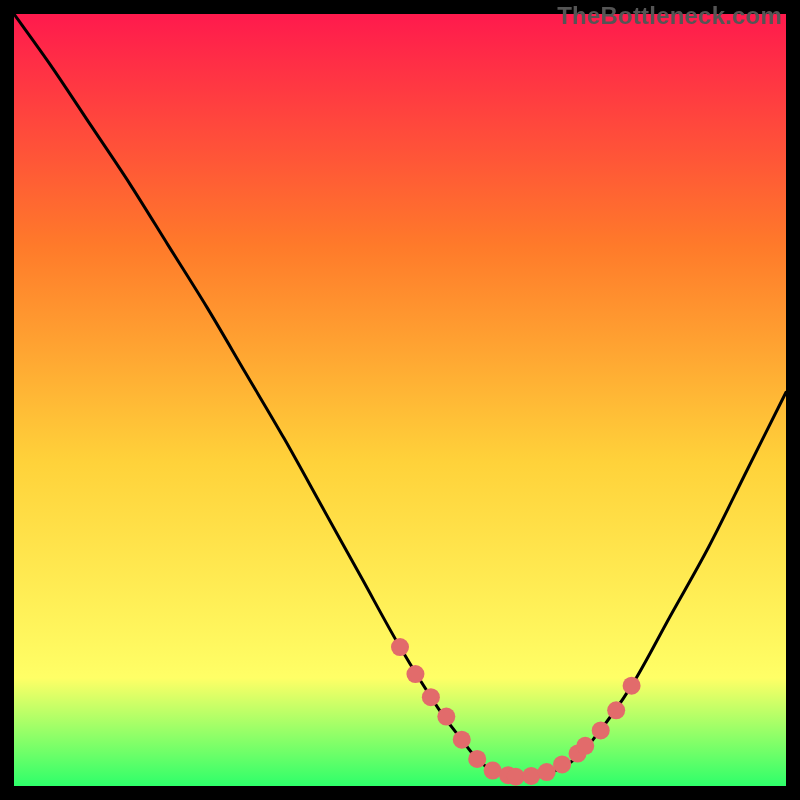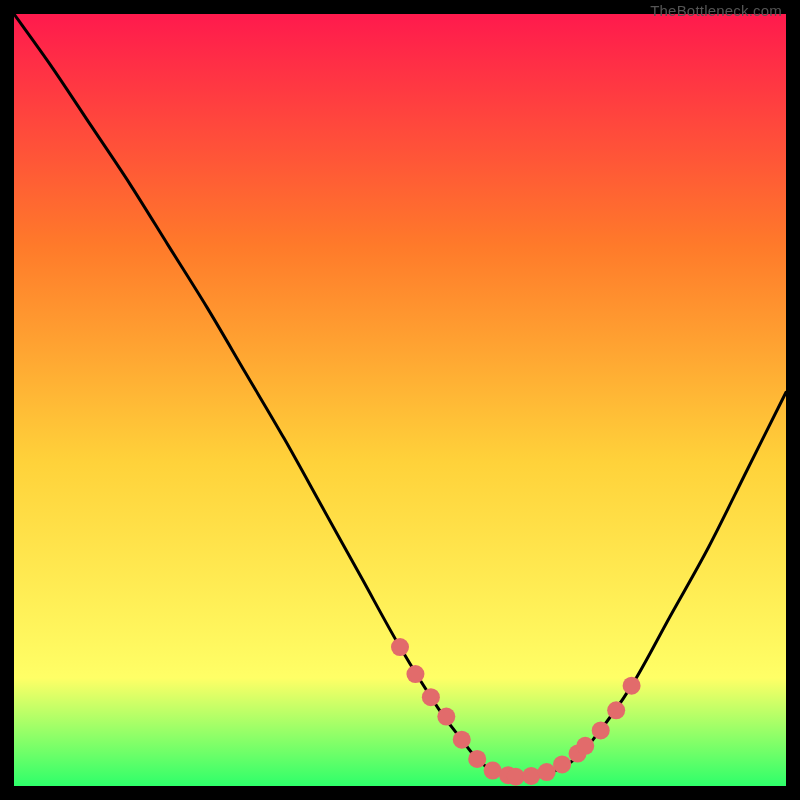--- a/index.html
+++ b/index.html
@@ -17,22 +17,22 @@
     top: 14px;
     width: 772px;
     height: 772px;
     background: #000;
   }
   .watermark {
     position: absolute;
     top: 2px;
     right: 18px;
     color: #555;
-    font-size: 15px;
-    font-weight: 400;
+    font-size: 24px;
+    font-weight: 700;
     letter-spacing: 0.2px;
     z-index: 10;
   }
   svg {
     position: absolute;
     left: 14px;
     top: 14px;
     width: 772px;
     height: 772px;
     display: block;

